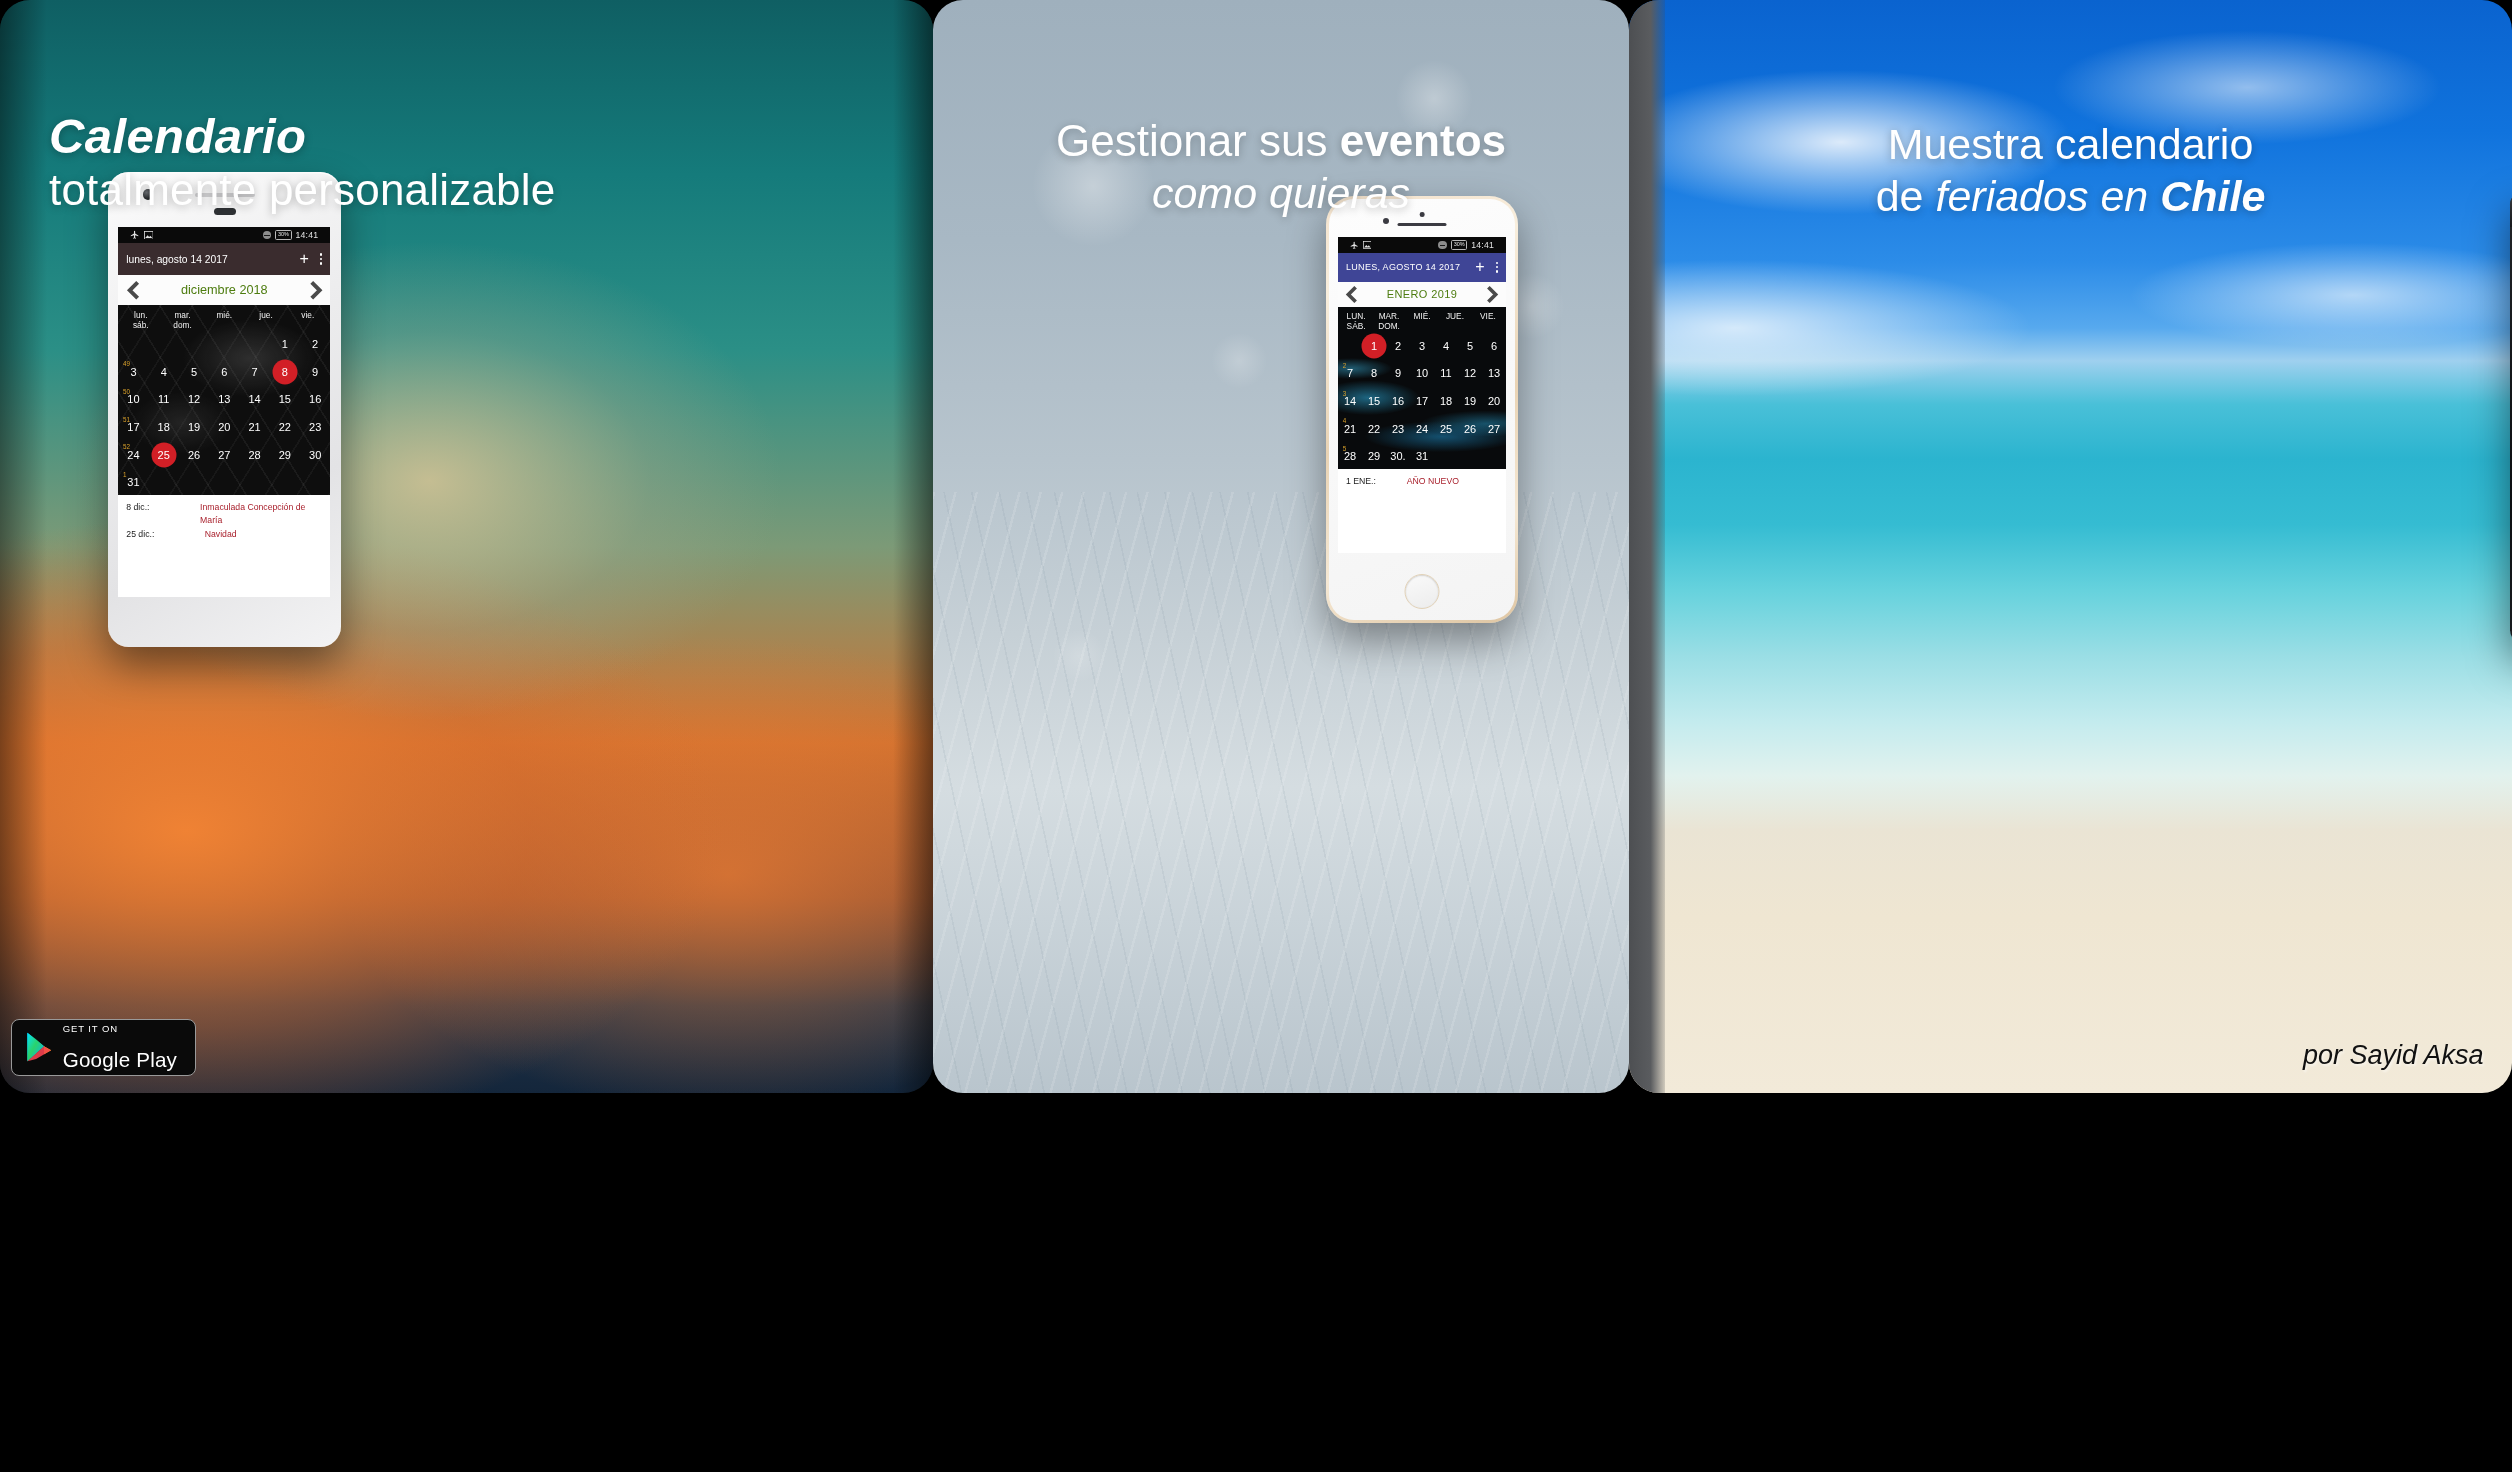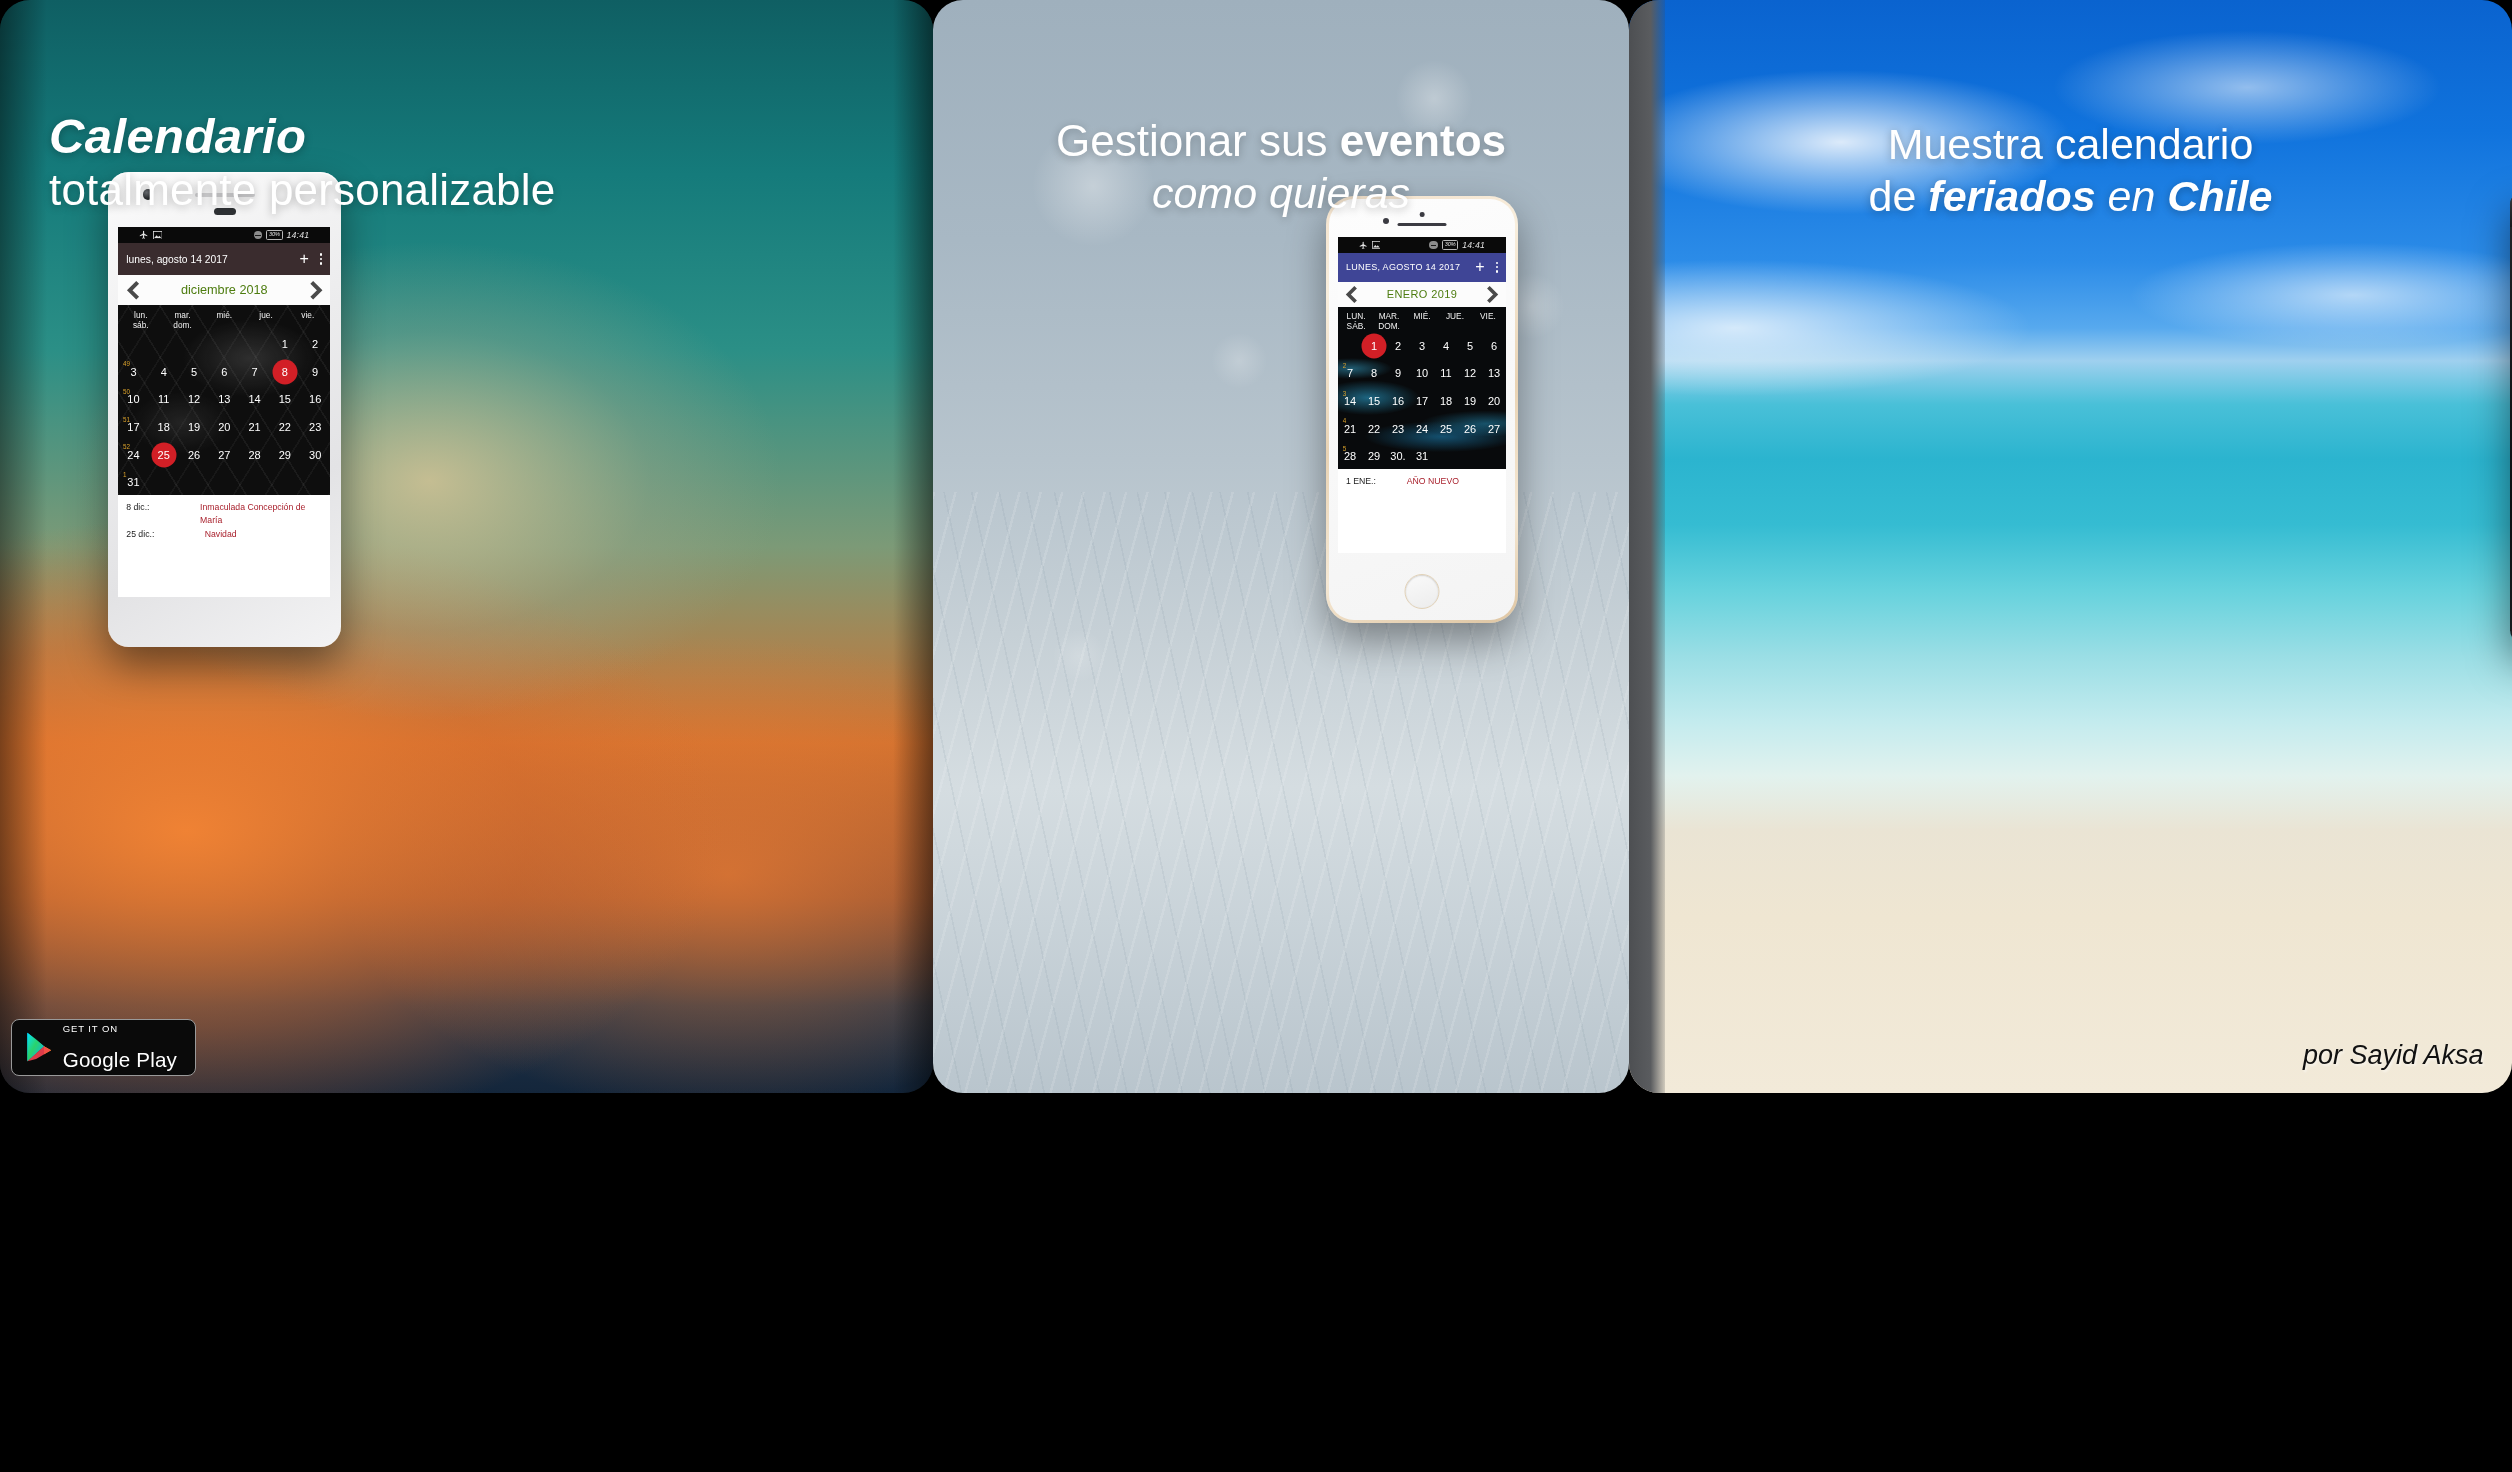--- a/index.html
+++ b/index.html
@@ -67,21 +67,21 @@
   .h1-wrap{left:49px;top:109px;}
   .h-line{display:block;white-space:nowrap;}
   .h-bold-it{font-weight:bold;font-style:italic;font-size:49px;letter-spacing:0.4px;line-height:1.12;}
   .h-light{font-weight:300;font-size:44px;letter-spacing:0.2px;line-height:1.18;}
   .h2-wrap{left:0;right:0;top:115px;text-align:center;}
   .h2-line1{font-size:44px;line-height:1.2;}
   .h2-line1 b{font-weight:bold;}
   .h2-line2{font-size:43px;font-style:italic;line-height:1.2;}
   .h3-wrap{left:0;right:0;top:119px;text-align:center;}
   .h3-line{font-size:43px;line-height:1.2;}
-  .h3-line b{font-weight:bold;font-style:italic;}
+  .h3-line b{font-weight:normal;font-style:italic;}
   .h3-line .ch{font-weight:bold;font-style:italic;}
   .h3-line .en{font-style:italic;font-weight:normal;}
 
   
   .phone1{
     position:absolute;left:108px;top:172px;width:233px;height:475px;
     background:linear-gradient(150deg,#fbfbfb 0%,#ededee 40%,#e3e3e5 70%,#f3f3f4 100%);
     border-radius:20.6px;
     box-shadow:0 19px 40px rgba(0,0,0,.45), 0 1.6px 0 rgba(255,255,255,.7) inset;
     z-index:5;
@@ -113,21 +113,21 @@
     position:absolute;left:881px;top:192px;width:196px;height:451px;
     background:linear-gradient(160deg,#24262a 0%,#16181b 30%,#0d0f12 60%,#202327 100%);
     border-radius:12.7px;
     box-shadow:0 19px 40px rgba(0,0,0,.5);
     z-index:5;
   }
   .p3-top{position:absolute;left:0;right:0;top:0;height:35px;border-radius:12.7px 12.7px 0 0;
     background:linear-gradient(180deg,#3b3e43 0%,#26282c 55%,#17191c 100%);}
 
   
-  .statusbar{height:16px;background:#0a0a0a;display:flex;align-items:center;padding:0 21px;color:#e3e3e3;font-size:8px;font-style:italic;}
+  .statusbar{height:16px;background:#0a0a0a;display:flex;align-items:center;padding:0 12px;color:#e3e3e3;font-size:8px;}
   .sb-left{display:flex;gap:4px;align-items:center;}
   .sb-right{margin-left:auto;display:flex;gap:4px;align-items:center;}
   .sb-batt{border:0.8px solid #b9b9b9;border-radius:1.6px;padding:0 1.6px;font-size:5.5px;line-height:7.1px;}
   .sb-dnd{width:8.7px;height:8.7px;border-radius:50%;background:#8d8d8d;position:relative;}
   .sb-dnd::after{content:"";position:absolute;left:1.6px;top:4px;width:5.5px;height:1.2px;background:#1a1a1a;}
   .sb-time{font-size:8.7px;letter-spacing:0.2px;}
 
   .appbar{display:flex;align-items:center;padding:0 8px;height:32px;color:#fff;}
   .appbar-title{font-size:10.3px;white-space:nowrap;}
   .appbar-actions{margin-left:auto;display:flex;gap:11px;align-items:center;}

